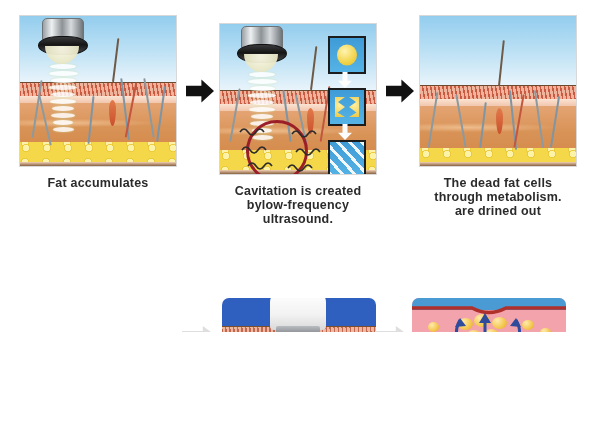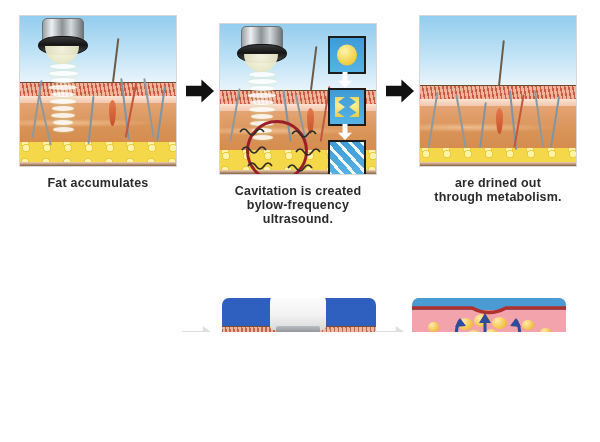--- a/index.html
+++ b/index.html
@@ -309,22 +309,23 @@
 
         <div class="vessel vgray" style="left:12px;top:76px;height:56px;transform:rotate(9deg);"></div>
         <div class="vessel vgray" style="left:40px;top:78px;height:54px;transform:rotate(-10deg);"></div>
         <div class="vessel vblue" style="left:62px;top:86px;height:46px;transform:rotate(7deg);"></div>
         <div class="vessel vblue" style="left:92px;top:74px;height:60px;transform:rotate(-6deg);"></div>
         <div class="vessel vred" style="left:98px;top:78px;height:54px;transform:rotate(10deg);"></div>
         <div class="vessel vgray" style="left:118px;top:74px;height:58px;transform:rotate(-8deg);"></div>
         <div class="vessel vblue" style="left:134px;top:80px;height:52px;transform:rotate(9deg);"></div>
       </div>
       <div class="cap1">
+        <div>The dead fat cells</div>
+        <div>through metabolism.</div>
         <div>are drined out</div>
-        <div>through metabolism.</div>
       </div>
     </div>
   </div>
 
   <div class="row2">
 
 
     <div class="arrowgry" style="left:182px;top:38px;"></div>
 
     <div class="p2" style="left:222px;top:10px;">

